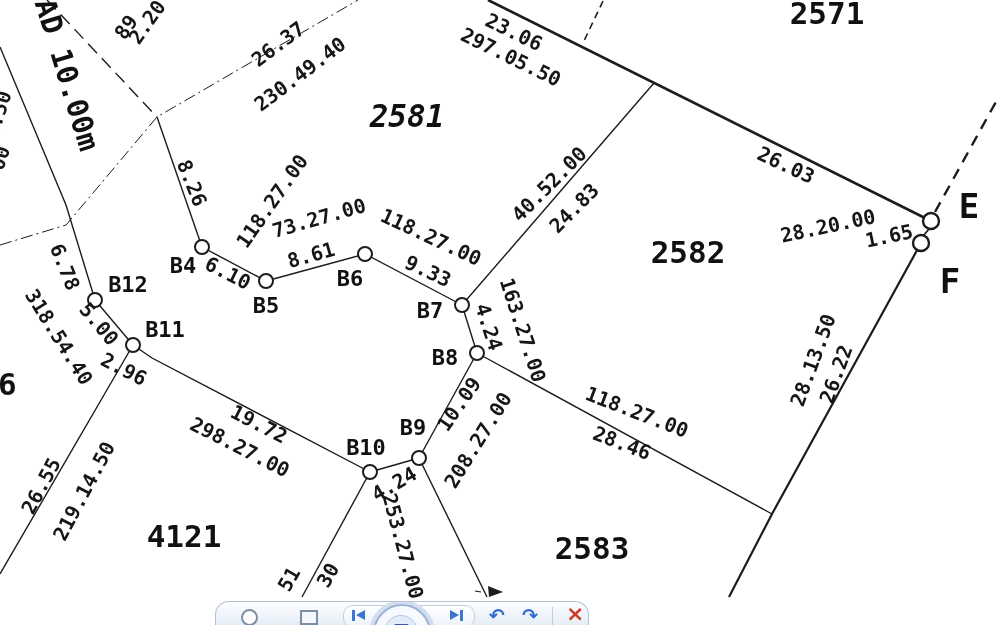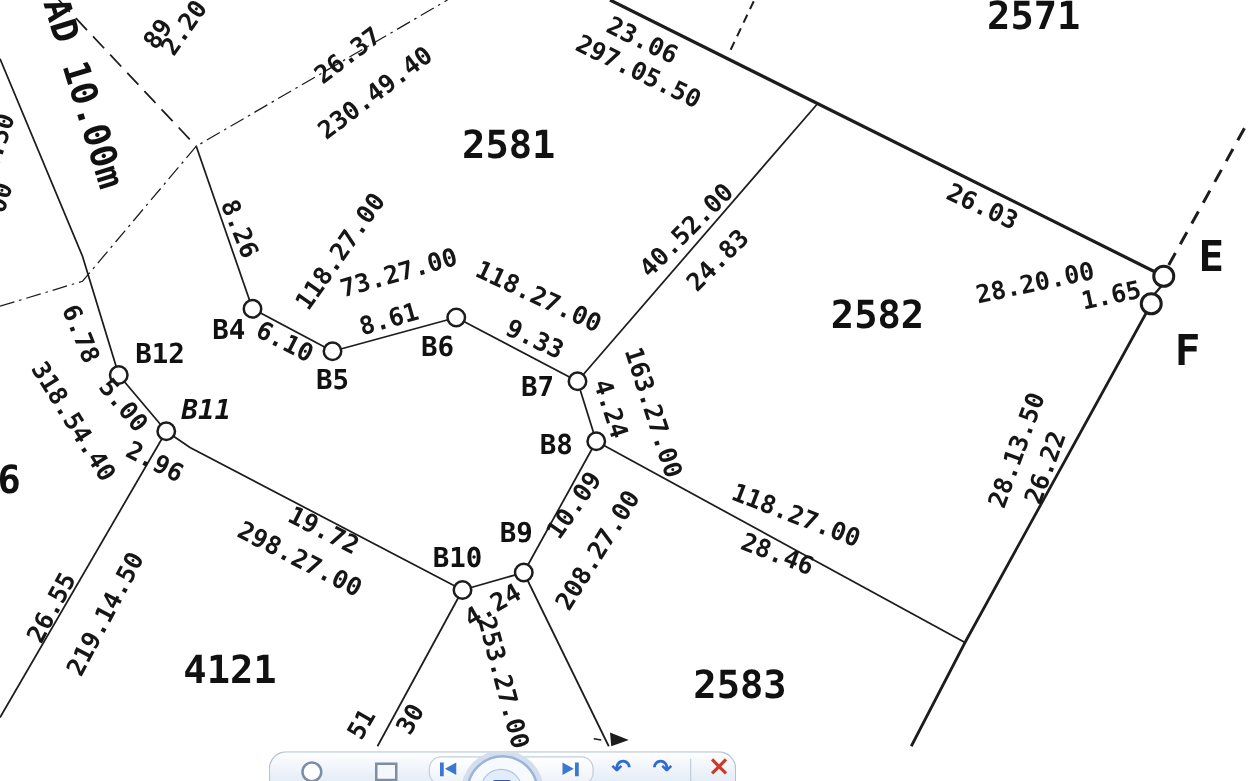--- a/index.html
+++ b/index.html
@@ -129,33 +129,33 @@
       <span class="mlabel" style="left: 59px; top: 337px; transform: translate(-50%, -50%) rotate(58deg);">318.54.40</span>
       <span class="mlabel" style="left: 99px; top: 324px; transform: translate(-50%, -50%) rotate(50deg);">5.00</span>
       <span class="mlabel" style="left: 124px; top: 369px; transform: translate(-50%, -50%) rotate(27deg);">2.96</span>
       <span class="mlabel" style="left: 41px; top: 486px; transform: translate(-50%, -50%) rotate(-62deg);">26.55</span>
       <span class="mlabel" style="left: 84px; top: 491px; transform: translate(-50%, -50%) rotate(-62deg);">219.14.50</span>
       <span class="mlabel" style="left: 403px; top: 546px; transform: translate(-50%, -50%) rotate(75deg);">253.27.00</span>
       <span class="mlabel" style="left: 394px; top: 484px; transform: translate(-50%, -50%) rotate(-30deg);">4.24</span>
       <span class="mlabel" style="left: 289px; top: 579px; transform: translate(-50%, -50%) rotate(-60deg);">51</span>
       <span class="mlabel" style="left: 328px; top: 575px; transform: translate(-50%, -50%) rotate(-60deg);">30</span>
       <span class="plabel" style="left: 827px; top: 13px; transform: translate(-50%, -50%) rotate(0deg);">2571</span>
-      <span class="plabel" style="left: 407px; top: 116px; transform: translate(-50%, -50%) rotate(0deg);">2581</span>
-      <span class="plabel" style="left: 688px; top: 252px; transform: translate(-50%, -50%) rotate(0deg); margin-left: 14px;">2582</span>
+      <span class="plabel" style="left: 407px; top: 116px; transform: translate(-50%, -50%) rotate(0deg); font-style: italic;">2581</span>
+      <span class="plabel" style="left: 688px; top: 252px; transform: translate(-50%, -50%) rotate(0deg);">2582</span>
       <span class="plabel" style="left: 592px; top: 548px; transform: translate(-50%, -50%) rotate(0deg); text-align: center;">2583</span>
       <span class="plabel" style="left: 184px; top: 536px; transform: translate(-50%, -50%) rotate(0deg);">4121</span>
       <span class="plabel" style="left: -2px; top: 384px; transform: translate(-50%, -50%) rotate(0deg);">86</span>
       <span class="blabel" style="left: 183px; top: 265px; transform: translate(-50%, -50%) rotate(0deg);">B4</span>
       <span class="blabel" style="left: 266px; top: 305px; transform: translate(-50%, -50%) rotate(0deg);">B5</span>
       <span class="blabel" style="left: 350px; top: 278px; transform: translate(-50%, -50%) rotate(0deg);">B6</span>
       <span class="blabel" style="left: 430px; top: 310px; transform: translate(-50%, -50%) rotate(0deg);">B7</span>
       <span class="blabel" style="left: 445px; top: 357px; transform: translate(-50%, -50%) rotate(0deg);">B8</span>
       <span class="blabel" style="left: 413px; top: 427px; transform: translate(-50%, -50%) rotate(0deg);">B9</span>
       <span class="blabel" style="left: 366px; top: 447px; transform: translate(-50%, -50%) rotate(0deg);">B10</span>
-      <span class="blabel" style="left: 165px; top: 329px; transform: translate(-50%, -50%) rotate(0deg); font-style: italic;">B11</span>
+      <span class="blabel" style="left: 165px; top: 329px; transform: translate(-50%, -50%) rotate(0deg);">B11</span>
       <span class="blabel" style="left: 128px; top: 284px; transform: translate(-50%, -50%) rotate(0deg);">B12</span>
       <span class="blabel eflabel" style="left: 969px; top: 206px; transform: translate(-50%, -50%) rotate(0deg);">E</span>
       <span class="blabel eflabel" style="left: 950px; top: 281px; transform: translate(-50%, -50%) rotate(0deg);">F</span>
       <span class="roadlabel" style="left: 62px; top: 58px; transform: translate(-50%, -50%) rotate(73deg);">ROAD 10.00m</span>
     </div>
 </div>
 
 <div id="toolbar">
   <div class="navgroup"></div>
   <div class="tbtn" id="zoom-btn" title=""></div>

